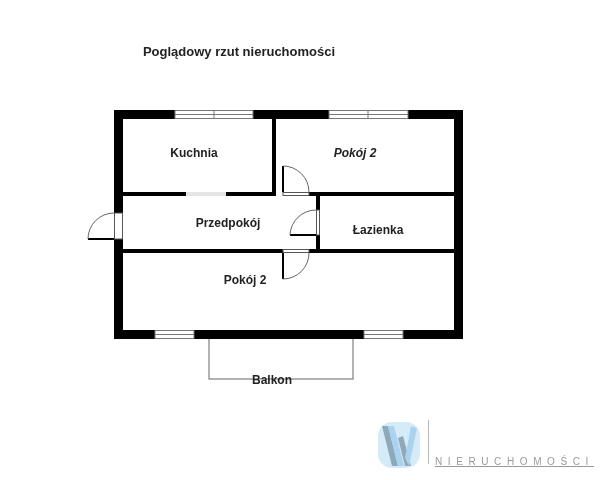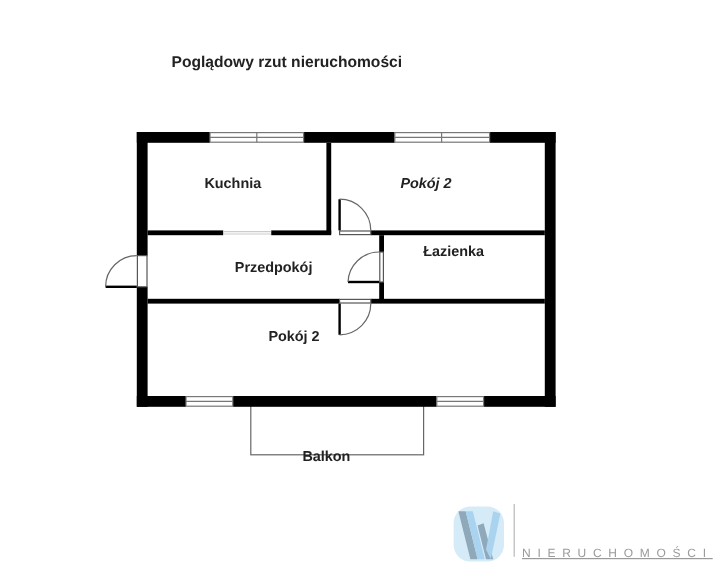--- a/index.html
+++ b/index.html
@@ -87,21 +87,21 @@
 
     <rect x="283" y="249.5" width="26" height="3" fill="#fff" stroke="#555"></rect>
     <line x1="283" y1="253" x2="283" y2="279" stroke="#000" stroke-width="2"></line>
     <path d="M283 279 A26 26 0 0 0 309 253" stroke="#666"></path>
   </g>
 </svg>
 
 <div class="lbl" style="left:194px;top:153px;">Kuchnia</div>
 <div class="lbl" style="left:355px;top:153px;font-style:italic;">Pokój 2</div>
 <div class="lbl" style="left:228px;top:223px;">Przedpokój</div>
-<div class="lbl" style="left:378px;top:209px;">Łazienka</div>
+<div class="lbl" style="left:378px;top:230px;">Łazienka</div>
 <div class="lbl" style="left:245px;top:280px;">Pokój 2</div>
 <div class="lbl" style="left:272px;top:357px;margin-top:23px;">Balkon</div>
 
 <div class="logo">
   <svg width="50" height="52" style="position:absolute;left:0;top:0">
     <rect x="2" y="4" width="42" height="46" rx="14" fill="#d6ebf8"></rect>
     <path d="M6 8 L16 48 L22 48 L12 8 Z" fill="#8fa9bb"></path>
     <path d="M12 8 L22 48 L28 48 L18 8 Z" fill="#a9d3ee"></path>
     <path d="M22 20 L29 48 L35 48 L27 18 Z" fill="#8fa9bb"></path>
     <path d="M35 8 L29 40 L33 48 L41 10 Z" fill="#a9d3ee"></path>

